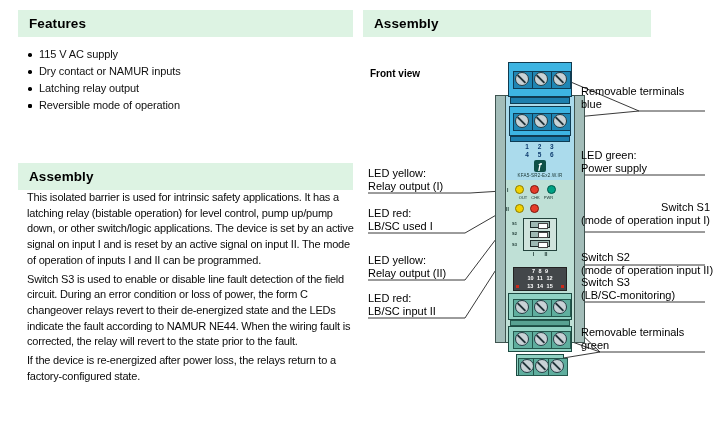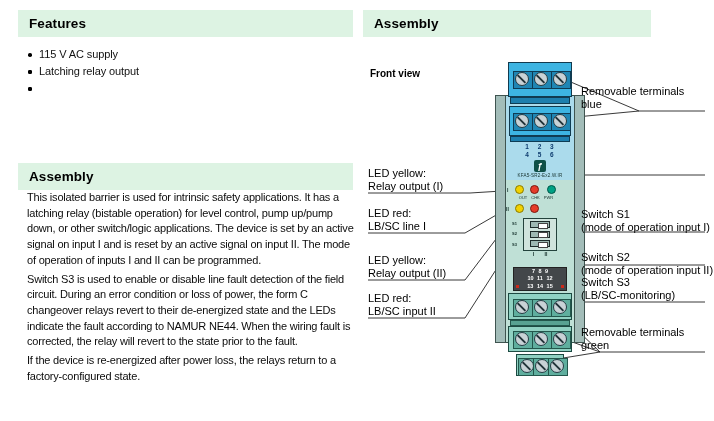--- a/index.html
+++ b/index.html
@@ -70,24 +70,24 @@
 <body>
 
 <div class="page">
 
   <div class="leftcol">
     <div class="section-bar" style="top:10px;">
       <span>Features</span>
     </div>
     <ul class="features">
       <li><i class="bullet"></i><span>115 V AC supply</span></li>
-      <li><i class="bullet"></i></li>
+      <li><i class="bullet"></i><span>Dry contact or NAMUR inputs</span></li>
       <li><i class="bullet"></i><span>Latching relay output</span></li>
       <li><i class="bullet"></i></li>
-      <li><i class="bullet"></i></li>
+      <li><i class="bullet"></i><span>Reversible mode of operation</span></li>
     </ul>
     <div class="section-bar" style="top:163px;">
       <span>Assembly</span>
     </div>
     <div class="paras">
       <p>This isolated barrier is used for intrinsic safety applications. It has a latching relay (bistable operation) for level control, pump up/pump down, or other switch/logic applications. The device is set by an active signal on input I and is reset by an active signal on input II. The mode of operation of inputs I and II can be programmed.</p>
       <p>Switch S3 is used to enable or disable line fault detection of the field circuit. During an error condition or loss of power, the form C changeover relays revert to their de-energized state and the LEDs indicate the fault according to NAMUR NE44. When the wiring fault is corrected, the relay will revert to the state prior to the fault.</p>
       <p>If the device is re-energized after power loss, the relays return to a factory-configured state.</p>
     </div>
   </div>
@@ -193,36 +193,40 @@
         <div class="pad green" style="left:31px;top:3px;"></div>
       </div>
     </div>
 
     <div class="lbl" style="top:167px;">
       <span>LED yellow:</span>
       <span>Relay output (I)</span>
     </div>
     <div class="lbl" style="top:207px;">
       <span>LED red:</span>
-      <span>LB/SC line I</span>
+      <span>LB/SC used I</span>
     </div>
     <div class="lbl" style="top:254px;">
       <span>LED yellow:</span>
       <span>Relay output (II)</span>
     </div>
     <div class="lbl" style="top:292px;">
       <span>LED red:</span>
       <span>LB/SC input II</span>
     </div>
 
     <div class="lbl right" style="top:85px;">
       <span>Removable terminals</span>
       <span>blue</span>
     </div>
-    <div class="lbl right" style="top:208px;">
+    <div class="lbl right" style="top:149px;">
+      <span>LED green:</span>
+      <span>Power supply</span>
+    </div>
+    <div class="lbl right" style="top:201px;text-align:right;">
       <span>Switch S1</span>
       <span>(mode of operation input I)</span>
     </div>
     <div class="lbl right" style="top:239px;margin-top:12px;">
       <span>Switch S2</span>
       <span>(mode of operation input II)</span>
     </div>
     <div class="lbl right" style="top:276px;">
       <span>Switch S3</span>
       <span>(LB/SC-monitoring)</span>

